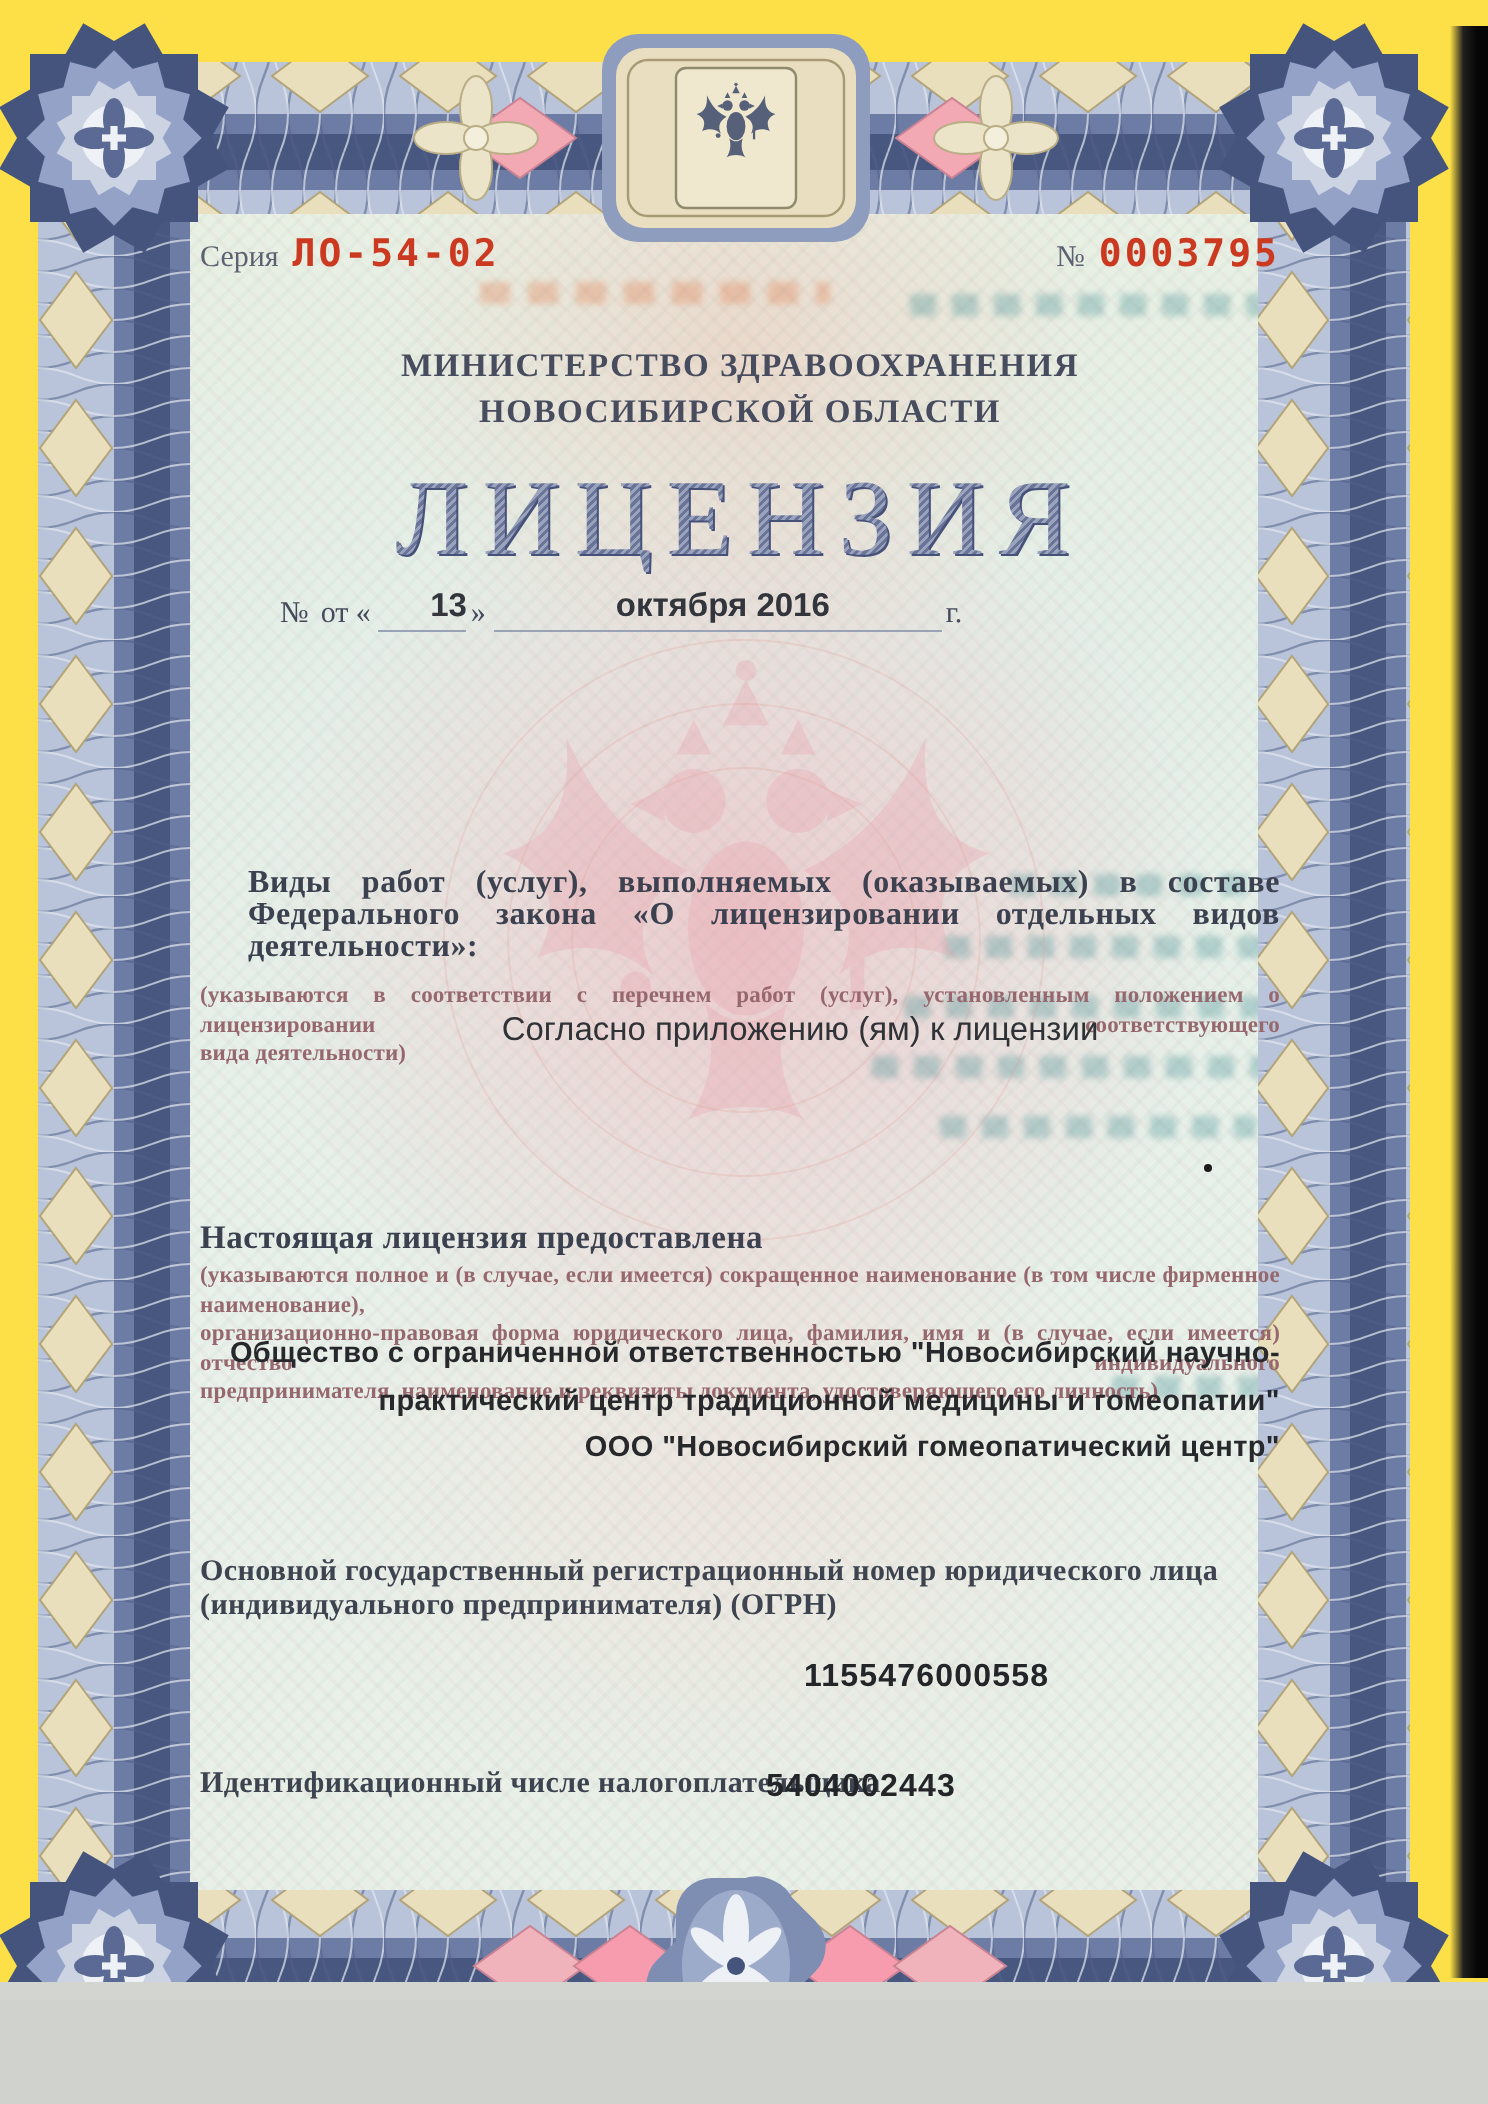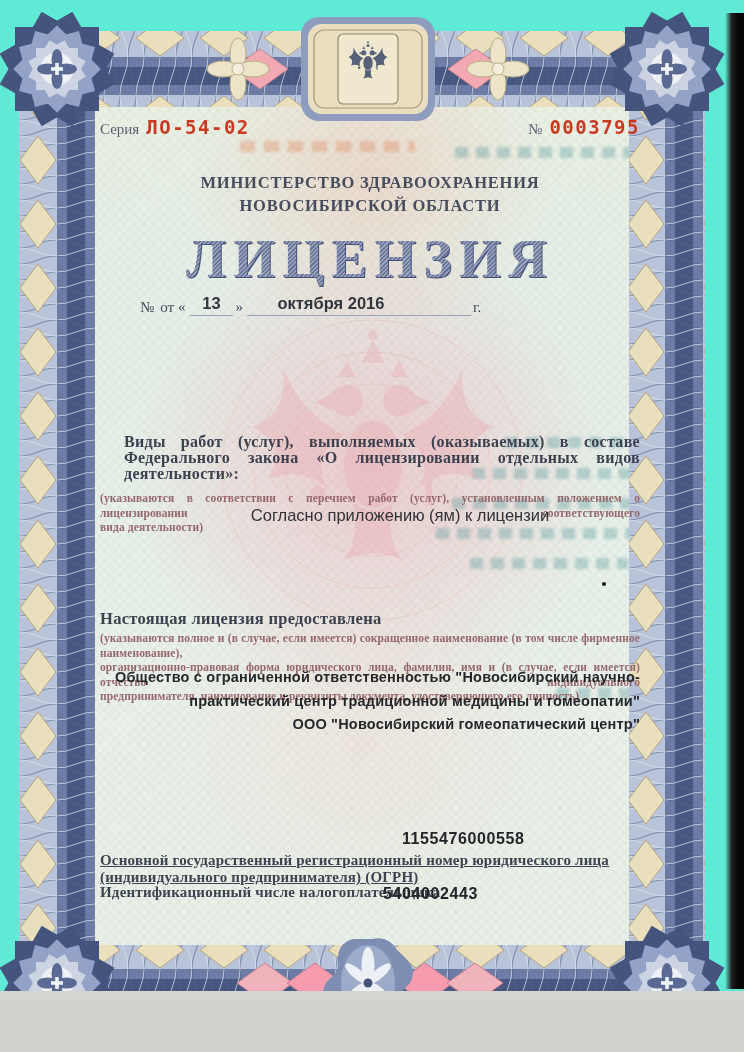--- a/index.html
+++ b/index.html
@@ -1,16 +1,16 @@
 <!DOCTYPE html>
 <html><head>
 <meta charset="utf-8">
 <style>
   html,body{margin:0;padding:0;background:#cfd2cd;}
-  .page{position:relative;width:744px;height:1000px;background:#5eead4;overflow:hidden;
+  .page{position:relative;width:744px;height:1000px;background:#fde047;overflow:hidden;
         font-family:"Liberation Serif", serif;}
   
   .paper-bg{position:absolute;left:19px;top:31px;width:686px;height:990px;z-index:1;
     background:
       radial-gradient(ellipse 260px 230px at 51% 15%, rgba(238,186,168,0.42), rgba(238,186,168,0) 70%),
       radial-gradient(ellipse 330px 330px at 51% 44%, rgba(241,172,182,0.55), rgba(241,172,182,0) 72%),
       radial-gradient(ellipse 300px 250px at 50% 72%, rgba(244,206,200,0.32), rgba(244,206,200,0) 70%),
       linear-gradient(180deg,#eaf0e2 0%,#e4efe8 30%,#e9f1ea 70%,#e7efe6 100%);}
   .paper-bg::before{content:"";position:absolute;inset:0;
     background:
@@ -28,50 +28,50 @@
   
   .content{position:absolute;left:100px;top:0;width:540px;height:100%;z-index:4;}
   .content > div{position:absolute;left:0;right:0;}
   .serial-row{top:116px;display:flex;justify-content:space-between;align-items:baseline;}
   .serial-label{font-size:15px;color:#5c6272;}
   .serial-value{font-family:"DejaVu Sans Mono", monospace;font-weight:bold;font-size:19px;
     color:#cb3a20;letter-spacing:1.5px;margin-left:7px;}
   .pair{display:flex;align-items:baseline;}
   .ministry{top:171px;text-align:center;font-weight:bold;font-size:16.5px;
     letter-spacing:0.8px;color:#474c5e;line-height:23px;}
-  .doc-title{top:232px;text-align:center;font-weight:bold;font-size:54px;letter-spacing:7px;
+  .doc-title{top:232px;text-align:center;font-weight:normal;font-size:54px;letter-spacing:7px;
     line-height:54px;color:transparent;
     background:repeating-linear-gradient(135deg,#9aa3bc 0 1.5px,#6a7498 1.5px 3px);
     -webkit-background-clip:text;background-clip:text;
     filter:drop-shadow(1px 1px 0 #46517a);}
   .license-line{top:294px;left:38px !important;right:8px !important;display:flex;align-items:flex-end;
     font-size:15px;color:#454b5c;}
   .license-line .lbl{padding:0 4px 0 2px;white-space:nowrap;}
-  .u{border-bottom:1px solid #9aa2b5;text-align:center;font-family:"Liberation Sans",sans-serif;
+  .u{border-bottom:1px solid #9aa2b5;text-align:right;font-family:"Liberation Sans",sans-serif;
      font-weight:bold;font-size:16.5px;color:#32353c;padding-bottom:2px;white-space:nowrap;}
   .u-num{flex:0 0 178px;text-align:left;padding-left:22px;}
   .u-day{flex:0 0 44px;}
   .u-month{flex:0 0 168px;}
   .u-tail{flex:0 0 56px;}
   .activity{top:382px;text-align:center;font-family:"Liberation Sans",sans-serif;
     font-weight:bold;font-size:15.5px;color:#2f3236;letter-spacing:0.2px;}
   .works{top:434px;font-weight:bold;font-size:16px;color:#3c4150;letter-spacing:0.3px;margin-left:24px;}
   .works .jline{text-align:justify;text-align-last:justify;line-height:16px;}
   .note{font-weight:bold;font-size:11.5px;color:#96676c;line-height:14.5px;letter-spacing:0.1px;}
   .works-note{top:491px;}
   .jnote{text-align:justify;text-align-last:justify;}
   .per-attachment{top:506px;left:60px !important;width:480px;text-align:center;
     font-family:"Liberation Sans",sans-serif;font-weight:normal;font-size:16.5px;color:#2f3236;}
   .ink-dot{top:582px;left:502px !important;width:4px;height:4px;border-radius:50%;
     background:#1c1c1c;right:auto !important;}
   .granted{top:609px;font-weight:bold;font-size:16.5px;color:#3c4150;letter-spacing:0.3px;}
   .granted-note{top:631px;}
   .licensee{top:666px;text-align:right;font-family:"Liberation Sans",sans-serif;
     font-weight:bold;font-size:14.5px;color:#26282b;line-height:23.5px;letter-spacing:0.2px;}
-  .ogrn-label{top:852px;font-weight:bold;font-size:15px;color:#3e4350;line-height:17px;letter-spacing:0.2px;text-decoration:underline;}
+  .ogrn-label{top:778px;font-weight:bold;font-size:15px;color:#3e4350;line-height:17px;letter-spacing:0.2px;}
   .num-val{position:absolute;font-family:"Liberation Sans",sans-serif;font-weight:bold;
     font-size:16px;color:#232528;letter-spacing:0.6px;right:auto !important;}
   .ogrn-value{top:830px;left:302px !important;}
   .inn-label{top:884px;font-weight:bold;font-size:15px;color:#3e4350;letter-spacing:0.2px;}
   .inn-value{top:885px;left:283px !important;}
 </style>
 </head>
 <body>
 
 <div class="page">

